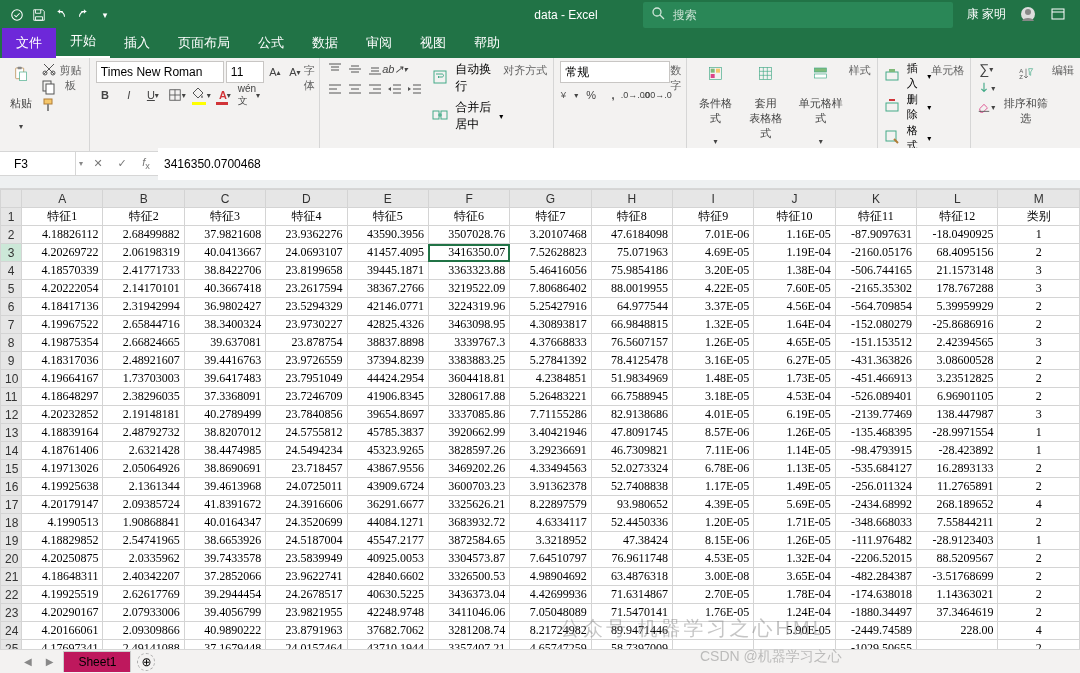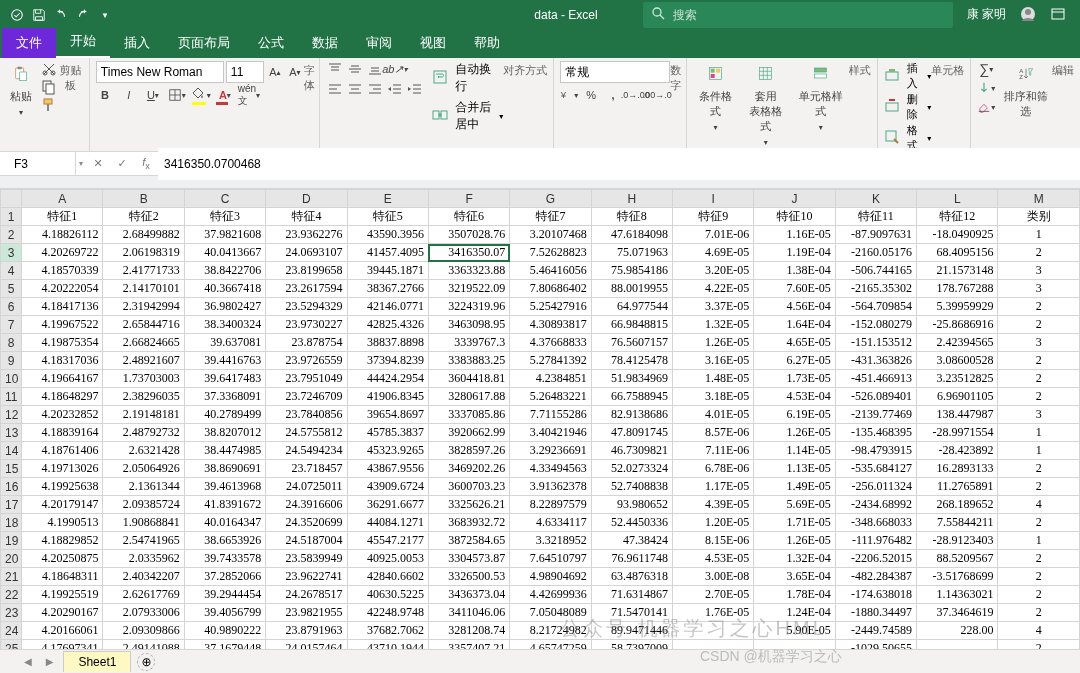--- a/index.html
+++ b/index.html
@@ -18,21 +18,21 @@
 .menubar { display: flex; align-items: flex-end; background: #217346; height: 28px; padding-left: 2px; }
 .menu-item { padding: 6px 14px; color: #fff; font-size: 13px; cursor: pointer; }
 .file-tab { background: #6d28d9; }
 .menu-item.active { border-bottom: 2px solid #fff; font-weight: 500; }
 
 
 .ribbon { display: flex; background: #f3f2f1; height: 94px; border-bottom: 1px solid #d6d6d6; }
 .group { border-right: 1px solid #d6d6d6; padding: 3px 6px 2px 6px; display: flex; justify-content: space-between; }
 .group-body { display: flex; align-items: flex-start; gap: 4px; flex: 1; }
 .group-label { text-align: center; font-size: 11px; color: #616161; padding-top: 2px; position: relative; }
-.big-btn { display: flex; flex-direction: column; align-items: center; justify-content: center; padding: 2px 4px; gap: 4px; font-size: 11px; color: #444; text-align: center; }
+.big-btn { display: flex; flex-direction: column; align-items: center; justify-content: center; padding: 2px 4px; gap: 11px; font-size: 11px; color: #444; text-align: center; }
 .big-btn .ico { width: 22px; height: 22px; display: flex; align-items: center; justify-content: center; }
 .small-btns { display: flex; flex-direction: column; gap: 2px; }
 .small-btn { width: 18px; height: 16px; display: flex; align-items: center; justify-content: center; font-size: 11px; color: #444; }
 .row { display: flex; align-items: center; gap: 2px; }
 .font-input { height: 22px; border: 1px solid #c8c6c4; background: #fff; font-size: 12px; padding: 0 4px; }
 .font-name { width: 128px; }
 .font-size { width: 38px; }
 
 
 .fxbar { display: flex; align-items: center; height: 24px; border-bottom: 1px solid #d6d6d6; background: #fff; }
@@ -52,21 +52,21 @@
 .grid .selall { width: 20px; background: #e6e6e6; }
 .grid td.num { text-align: right; font-family: "Times New Roman", serif; }
 .grid td.txt { text-align: center; font-family: "Microsoft YaHei"; }
 .colhdr { width: 77px; }
 .grid .rowhdr.sel { background: #cce8d8; }
 .grid td.sel { outline: 2px solid #217346; outline-offset: -2px; background: #fff; }
 
 
 .sheettabs { position: absolute; bottom: 0; left: 0; right: 0; height: 24px; display: flex; align-items: center; background: #f3f2f1; border-top: 1px solid #d6d6d6; padding-left: 20px; gap: 6px; }
 .nav-arrow { color: #888; padding: 0 4px; font-size: 10px; }
-.tab { background: #fef9c3; border: 1px solid #ccc; border-bottom: none; padding: 3px 14px; font-size: 12px; }
+.tab { background: #be185d; border: 1px solid #ccc; border-bottom: none; padding: 3px 14px; font-size: 12px; }
 .tab.add { background: transparent; border: 1px dashed #aaa; border-radius: 50%; width: 18px; height: 18px; padding: 0; display: flex; align-items: center; justify-content: center; }
 
 
 .svgico svg { width: 16px; height: 16px; }
 
 
 .watermark { position: absolute; font-size: 20px; color: rgba(120,120,120,0.42); pointer-events: none; }
 .wm1 { left: 560px; top: 615px; letter-spacing: 3px; }
 .wm2 { left: 700px; top: 648px; font-size: 14px; color: rgba(120,120,120,0.45); }
 </style>

